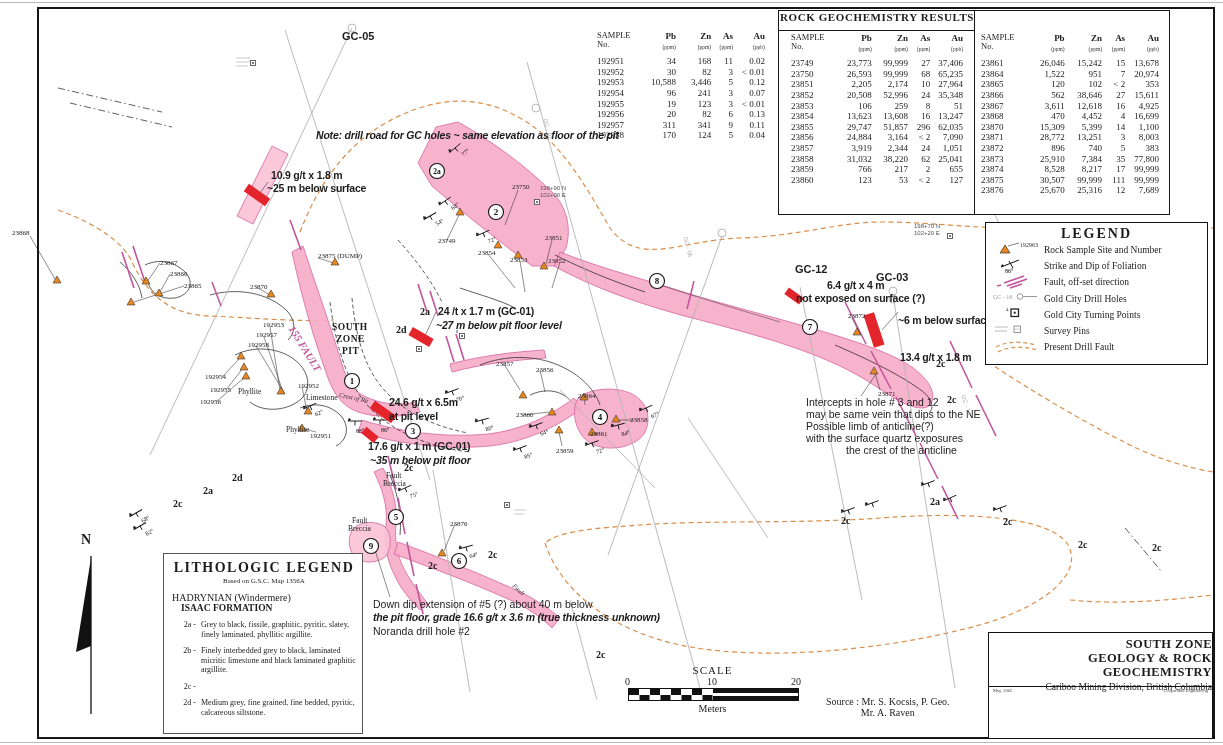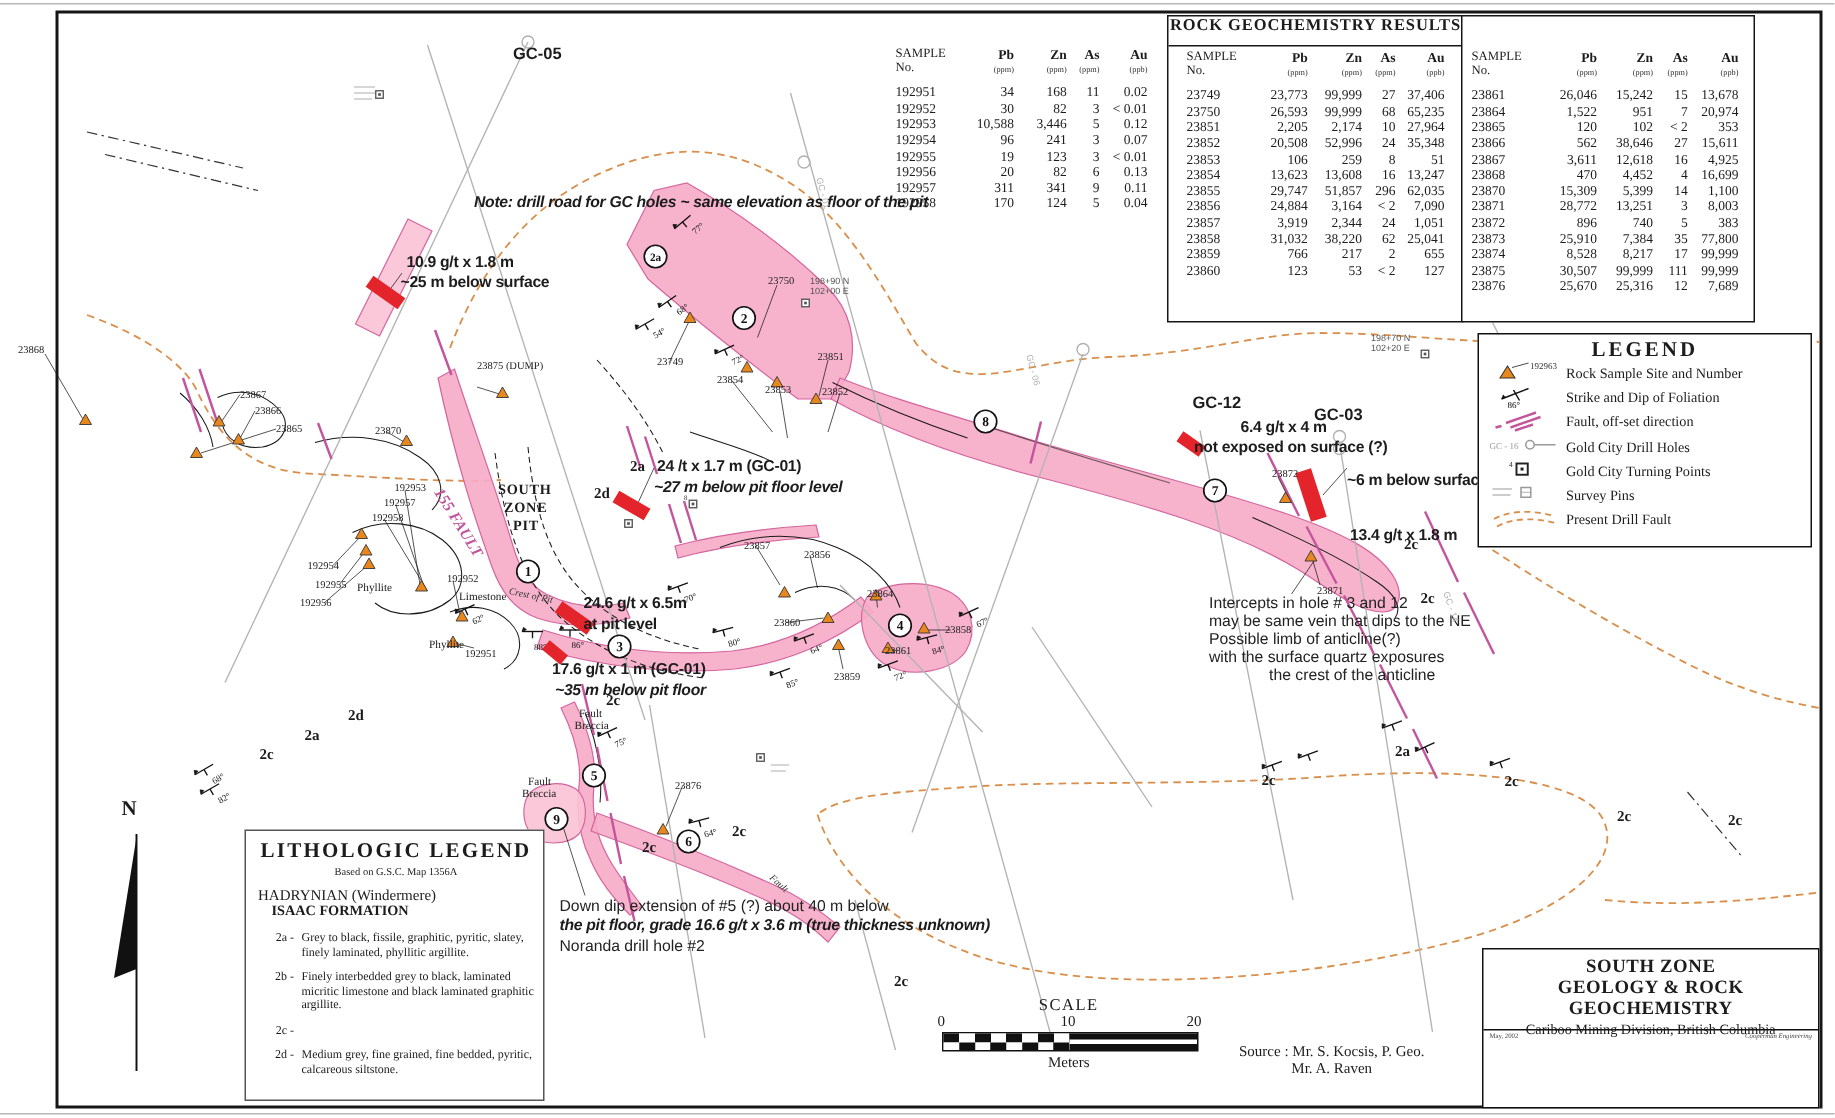--- a/index.html
+++ b/index.html
@@ -50,21 +50,21 @@
   .li-era{font:10px "Liberation Serif",serif;margin-top:7px}
   .li-form{font:bold 9.5px "Liberation Serif",serif;margin-left:9px}
   .li-unit{display:flex;margin-top:7px}
   .li-code{width:24px;flex:none;font:8px "Liberation Serif",serif;text-align:right;padding-right:5px}
   .li-txt{font:8px/9.6px "Liberation Serif",serif}
   
   .tblock{position:absolute;left:988px;top:632px;width:225px;height:107px;background:#fff;
           border:1.6px solid #111;z-index:4;box-sizing:border-box}
   .tb-co{height:25px;line-height:26px;text-align:center;font:bold 13.5px "Liberation Serif",serif;
          letter-spacing:.4px;border-bottom:1.4px solid #111}
-  .tb-mid{height:54px;border-bottom:1.4px solid #111;text-align:center;padding-top:4px;box-sizing:border-box}
+  .tb-mid{height:54px;border-bottom:1.4px solid #111;text-align:right;padding-top:4px;box-sizing:border-box}
   .tb-t{font:bold 12.5px/14px "Liberation Serif",serif;letter-spacing:.4px}
   .tb-sub{font:9.5px "Liberation Serif",serif;margin-top:3px}
   .tb-fig{height:17px;line-height:18px;text-align:center;font:bold 12.5px "Liberation Serif",serif;
           border-bottom:1.4px solid #111}
   .tb-foot{position:relative;height:8px;font:4.5px "Liberation Serif",serif;color:#444}
   .tb-date{position:absolute;left:4px;top:1px}
   .tb-credit{position:absolute;right:4px;top:1px;font-style:italic}
   
   .scale{position:absolute;left:615px;top:664px;width:195px;z-index:3;text-align:center}
   .sc-title{font:11px "Liberation Serif",serif;letter-spacing:1px}
@@ -874,21 +874,21 @@
 <span class="lbl m-pit" style="left: 336px; top: 334px;">ZONE</span>
 <span class="lbl m-pit" style="left: 342px; top: 346px;">PIT</span>
 <span class="lbl m-f155" style="left: 296px; top: 324px; transform: rotate(58deg);">155 FAULT</span>
 <span class="lbl m-crest" style="left: 340px; top: 391px; transform: rotate(12deg);">Crest of Pit</span>
 <span class="lbl m-crest" style="left: 516px; top: 582px; transform: rotate(42deg);">Fault</span>
 <span class="lbl m-s" style="left: 12px; top: 229px;">23868</span>
 <span class="lbl m-s" style="left: 160px; top: 259px;">23867</span>
 <span class="lbl m-s" style="left: 170px; top: 270px;">23866</span>
 <span class="lbl m-s" style="left: 184px; top: 282px;">23865</span>
 <span class="lbl m-s" style="left: 250px; top: 283px;">23870</span>
-<span class="lbl m-s" style="left: 318px; top: 240px;">23875 (DUMP)</span>
+<span class="lbl m-s" style="left: 318px; top: 252px;">23875 (DUMP)</span>
 <span class="lbl m-s" style="left: 263px; top: 321px;">192953</span>
 <span class="lbl m-s" style="left: 256px; top: 331px;">192957</span>
 <span class="lbl m-s" style="left: 248px; top: 341px;">192958</span>
 <span class="lbl m-s" style="left: 205px; top: 373px;">192954</span>
 <span class="lbl m-s" style="left: 210px; top: 386px;">192955</span>
 <span class="lbl m-s" style="left: 200px; top: 398px;">192956</span>
 <span class="lbl m-s" style="left: 298px; top: 382px;">192952</span>
 <span class="lbl m-s" style="left: 310px; top: 432px;">192951</span>
 <span class="lbl m-s" style="left: 438px; top: 237px;">23749</span>
 <span class="lbl m-s" style="left: 512px; top: 183px;">23750</span>

